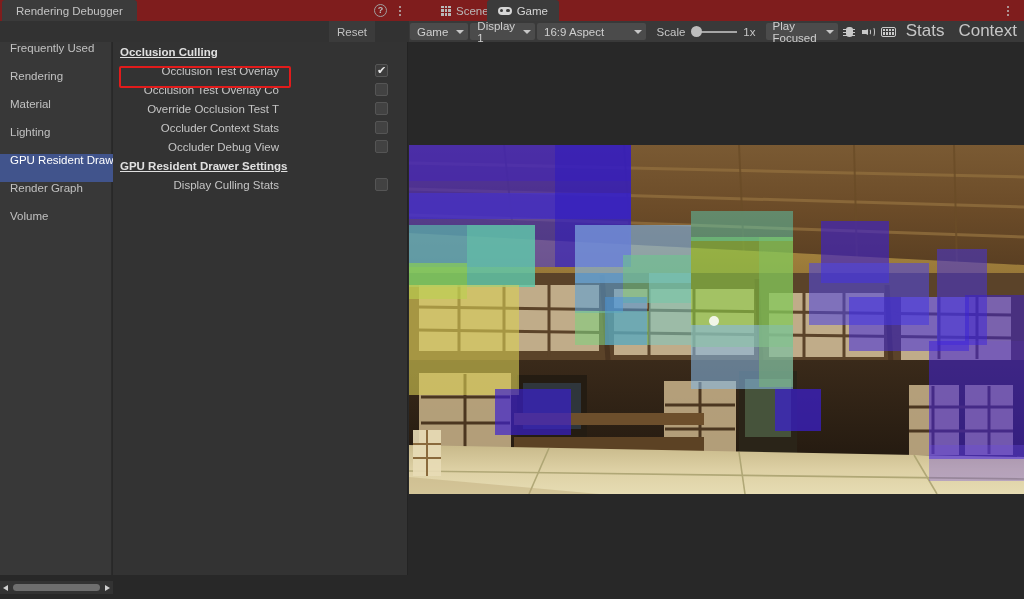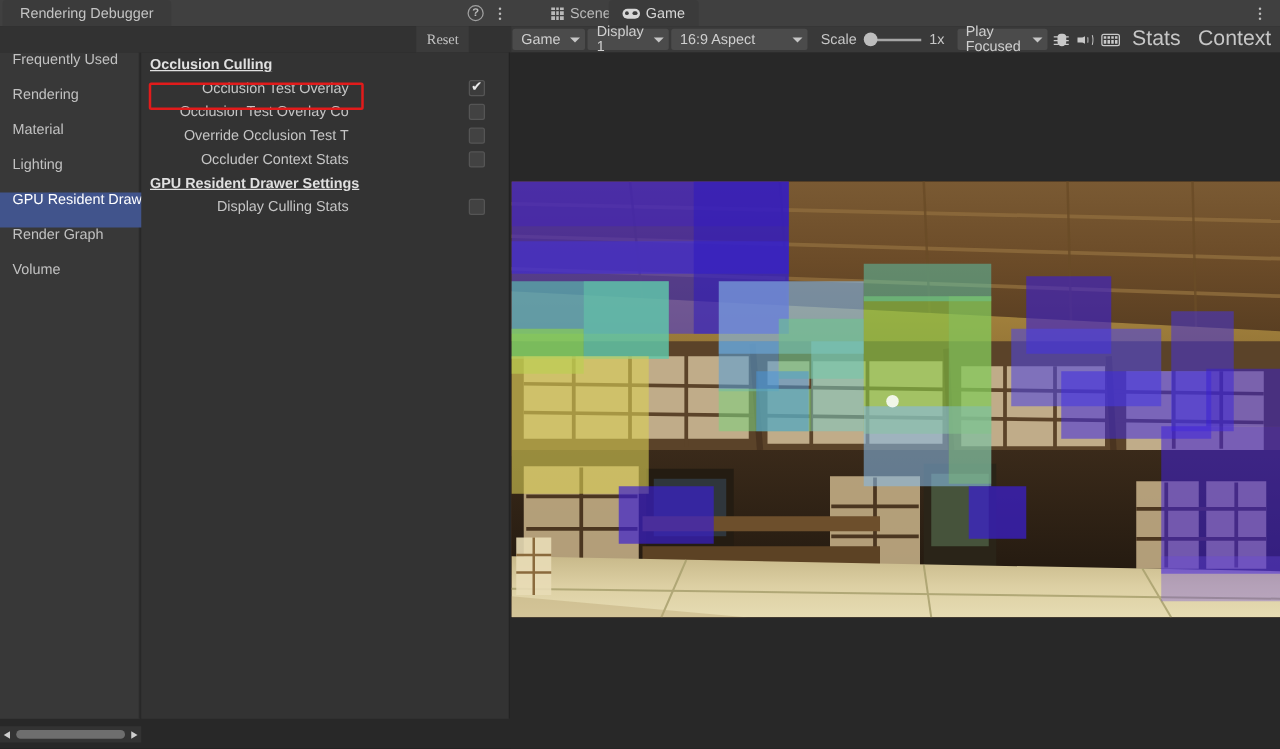--- a/index.html
+++ b/index.html
@@ -7,21 +7,21 @@
     width: 1024px; height: 599px;
     background: #1e1e1e;
     font-family: "Liberation Sans", sans-serif;
     overflow: hidden;
   }
   #app { position: relative; width: 1024px; height: 599px; background: #282828; }
 
   
   .tabstrip {
     position: absolute; left: 0; top: 0; width: 1024px; height: 21px;
-    background: #404040;
+    background: #7f1d1d;
   }
   .win-tab {
     position: absolute; left: 2px; top: 0; height: 21px;
     padding: 0 14px 0 14px;
     background: #3b3b3b;
     color: #c4c4c4; font-size: 11.5px;
     display: flex; align-items: center;
     border-top-left-radius: 3px; border-top-right-radius: 3px;
   }
   .tb-help {
@@ -59,21 +59,21 @@
   .ico-pad::after  { right: 2px; }
 
   
   .toolbar2 {
     position: absolute; left: 0; top: 21px; width: 1024px; height: 21px;
     background: #323232;
   }
   .tb-reset {
     position: absolute; right: 649px; top: 0; height: 21px;
     display: flex; align-items: center; padding: 0 8px;
-    font-size: 11.5px; color: #c2c2c2; background: #3b3b3b; font-family: Liberation Serif, serif;
+    font-size: 11.5px; color: #c2c2c2; background: #3b3b3b;
   }
   .gv-toolbar {
     position: absolute; left: 409px; top: 21px; width: 615px; height: 21px;
     background: #393939; display: flex; align-items: center;
   }
   .tb-dd {
     height: 17px; margin: 0 1px; display: flex; align-items: center;
     background: #4b4b4b; color: #cfcfcf; font-size: 11.5px;
     padding: 0 4px 0 7px; position: relative; border-radius: 2px;
   }
@@ -354,20 +354,26 @@
       </span>
     </div>
 
     <div class="row">
       <span class="lbl">Occluder Context Stats</span>
       <span class="cbx">
         
       </span>
     </div>
 
+    <div class="row">
+      <span class="lbl">Occluder Debug View</span>
+      <span class="cbx">
+        
+      </span>
+    </div>
 
     <div class="grp-header">
       <span>GPU Resident Drawer Settings</span>
     </div>
 
     <div class="row">
       <span class="lbl">Display Culling Stats</span>
       <span class="cbx">
         
       </span>

